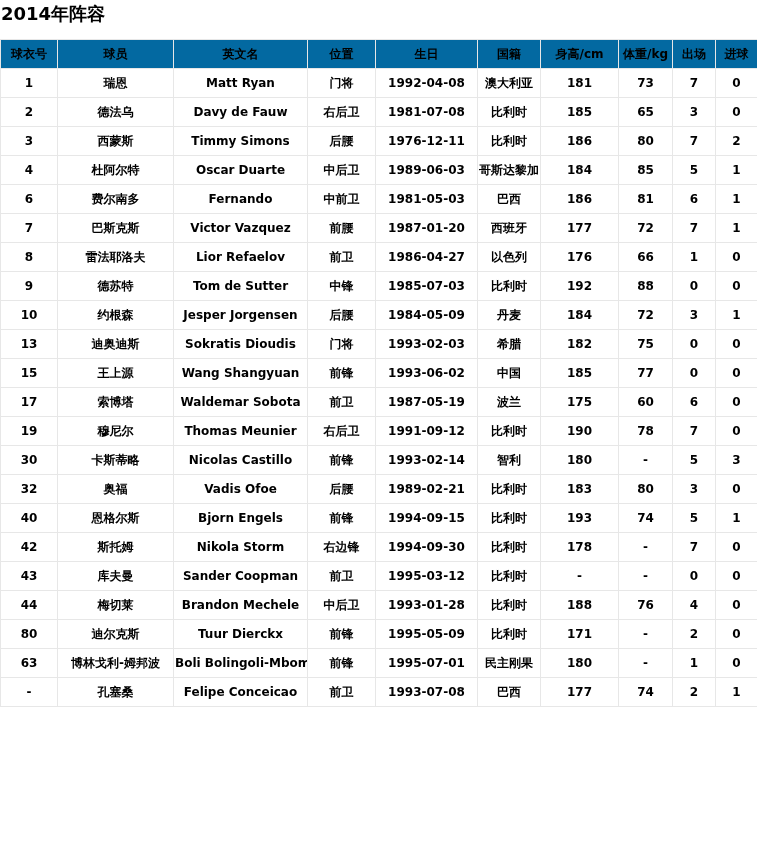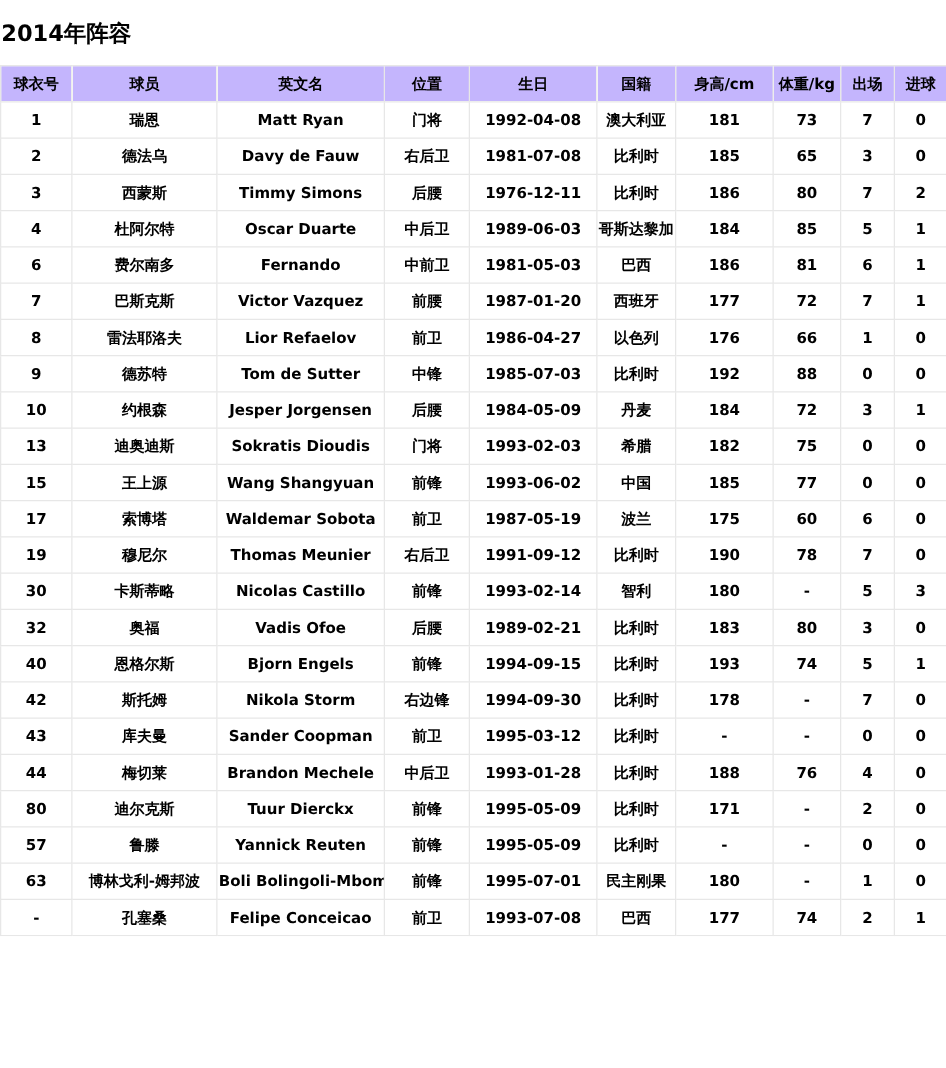--- a/index.html
+++ b/index.html
@@ -11,21 +11,21 @@
     color: #000000;
   }
   .page {
     width: 757px;
     box-sizing: border-box;
   }
   .page-title {
     font-size: 18px;
     font-weight: bold;
     color: #000000;
-    margin: 15px 0 13px 0;
+    margin: 2px 0 13px 0;
     padding-left: 1px;
     letter-spacing: 0;
   }
   table.roster {
     border-collapse: collapse;
     table-layout: fixed;
     width: 757px;
   }
   table.roster th,
   table.roster td {
@@ -34,21 +34,21 @@
     vertical-align: middle;
     font-size: 12px;
     font-weight: bold;
     height: 28px;
     padding: 0 1px;
     overflow: hidden;
     white-space: nowrap;
     color: #000000;
   }
   table.roster th {
-    background: #c4b5fd;
+    background: #0369a1;
   }
   table.roster td {
     background: #ffffff;
   }
 </style>
 </head>
 <body>
 
 <div class="page">
   <h1 class="page-title">2014年阵容</h1>
@@ -315,32 +315,20 @@
           <td>Tuur Dierckx</td>
           <td>前锋</td>
           <td>1995-05-09</td>
           <td>比利时</td>
           <td>171</td>
           <td>-</td>
           <td>2</td>
           <td>0</td>
         </tr>
         <tr>
-          <td>57</td>
-          <td>鲁滕</td>
-          <td>Yannick Reuten</td>
-          <td>前锋</td>
-          <td>1995-05-09</td>
-          <td>比利时</td>
-          <td>-</td>
-          <td>-</td>
-          <td>0</td>
-          <td>0</td>
-        </tr>
-        <tr>
           <td>63</td>
           <td>博林戈利-姆邦波</td>
           <td>Boli Bolingoli-Mbombo</td>
           <td>前锋</td>
           <td>1995-07-01</td>
           <td>民主刚果</td>
           <td>180</td>
           <td>-</td>
           <td>1</td>
           <td>0</td>

